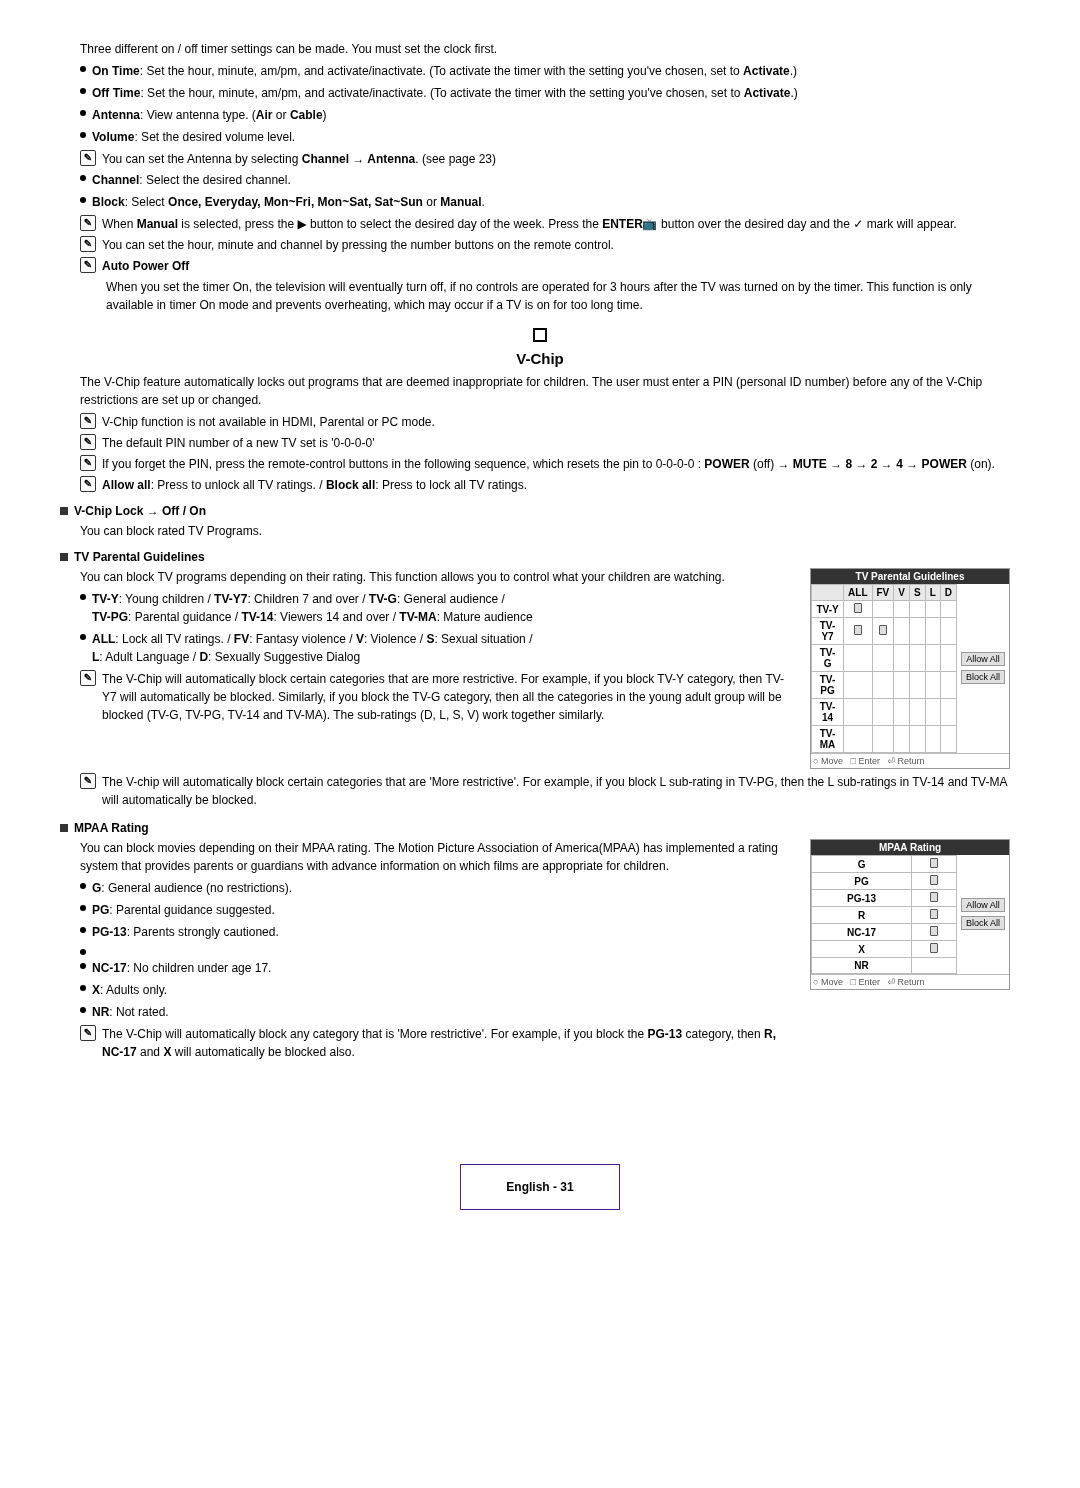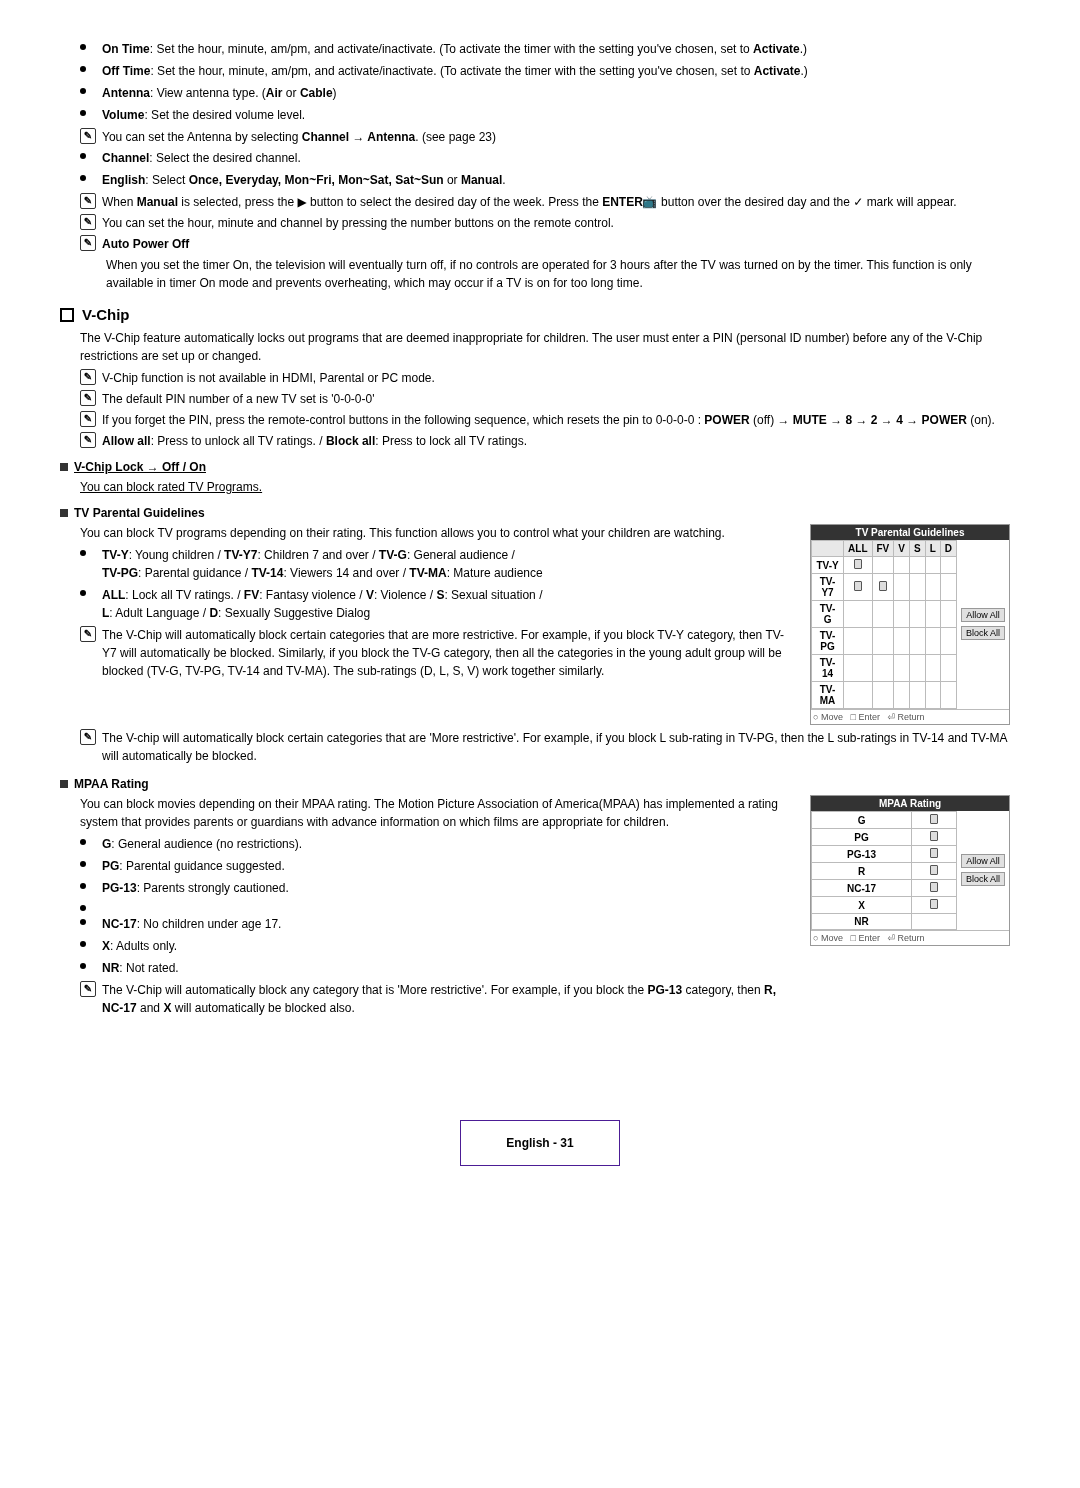--- a/index.html
+++ b/index.html
@@ -39,21 +39,21 @@
       font-weight: bold;
       flex-shrink: 0;
     }
     .bullet-list {
       list-style: none;
       margin-left: 20px;
     }
     .bullet-list li {
       display: flex;
       align-items: flex-start;
-      gap: 16px;
+      gap: 6px;
       margin-bottom: 4px;
       line-height: 1.5;
     }
     .bullet-dot {
       display: inline-block;
       width: 6px;
       height: 6px;
       background: #000;
       border-radius: 50%;
       flex-shrink: 0;
@@ -69,20 +69,21 @@
     .sub-text {
       margin-left: 20px;
       line-height: 1.5;
       margin-bottom: 4px;
     }
     .vchip-header {
       display: flex;
       align-items: center;
       gap: 8px;
       margin: 14px 0 6px 0;
+      flex-direction: column;
     }
     .checkbox-icon {
       display: inline-block;
       width: 14px;
       height: 14px;
       border: 2px solid #000;
       flex-shrink: 0;
     }
     .vchip-title {
       font-size: 15px;
@@ -162,20 +163,21 @@
       display: flex;
       justify-content: center;
       margin-top: 60px;
     }
     .bold { font-weight: bold; }
   </style>
 </head>
 <body>
 
 <div class="section-block">
+  <div class="sub-text">Three different on / off timer settings can be made. You must set the clock first.</div>
 
   <ul class="bullet-list">
     <li>
       <span class="bullet-dot"></span>
       <span><span class="bold">On Time</span>: Set the hour, minute, am/pm, and activate/inactivate. (To activate the timer with the setting you've chosen, set to <span class="bold">Activate</span>.)</span>
     </li>
     <li>
       <span class="bullet-dot"></span>
       <span><span class="bold">Off Time</span>: Set the hour, minute, am/pm, and activate/inactivate. (To activate the timer with the setting you've chosen, set to <span class="bold">Activate</span>.)</span>
     </li>
@@ -194,21 +196,21 @@
     <span>You can set the Antenna by selecting <span class="bold">Channel → Antenna</span>. (see page 23)</span>
   </div>
 
   <ul class="bullet-list">
     <li>
       <span class="bullet-dot"></span>
       <span><span class="bold">Channel</span>: Select the desired channel.</span>
     </li>
     <li>
       <span class="bullet-dot"></span>
-      <span><span class="bold">English</span>: Select <span class="bold">Once, Everyday, Mon~Fri, Mon~Sat, Sat~Sun</span> or <span class="bold">Manual</span>.</span>
+      <span><span class="bold">Block</span>: Select <span class="bold">Once, Everyday, Mon~Fri, Mon~Sat, Sat~Sun</span> or <span class="bold">Manual</span>.</span>
     </li>
   </ul>
 
   <div class="note-row indented">
     <span class="note-icon">✎</span>
     <span>When <span class="bold">Manual</span> is selected, press the ▶ button to select the desired day of the week. Press the <span class="bold">ENTER</span>📺 button over the desired day and the ✓ mark will appear.</span>
   </div>
 
   <div class="note-row indented">
     <span class="note-icon">✎</span>
@@ -239,21 +241,21 @@
   </div>
   <div class="note-row indented">
     <span class="note-icon">✎</span>
     <span>If you forget the PIN, press the remote-control buttons in the following sequence, which resets the pin to 0-0-0-0 : <span class="bold">POWER</span> (off) → <span class="bold">MUTE</span> → <span class="bold">8</span> → <span class="bold">2</span> → <span class="bold">4</span> → <span class="bold">POWER</span> (on).</span>
   </div>
   <div class="note-row indented">
     <span class="note-icon">✎</span>
     <span><span class="bold">Allow all</span>: Press to unlock all TV ratings. / <span class="bold">Block all</span>: Press to lock all TV ratings.</span>
   </div>
 
-  <div style="margin-top:10px;text-decoration:underline;">
+  <div style="margin-top:10px;">
     <div class="section-title-bold">
       <span class="square-bullet"></span>
       <span>V-Chip Lock → Off / On</span>
     </div>
     <div class="sub-text">You can block rated TV Programs.</div>
   </div>
 
   <div style="margin-top:10px;">
     <div class="section-title-bold">
       <span class="square-bullet"></span>

